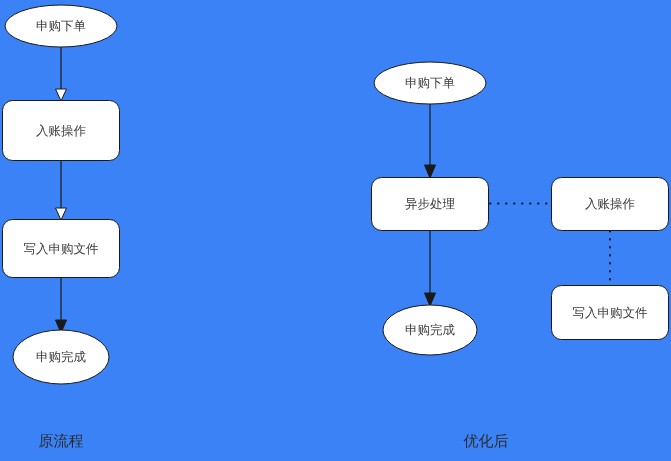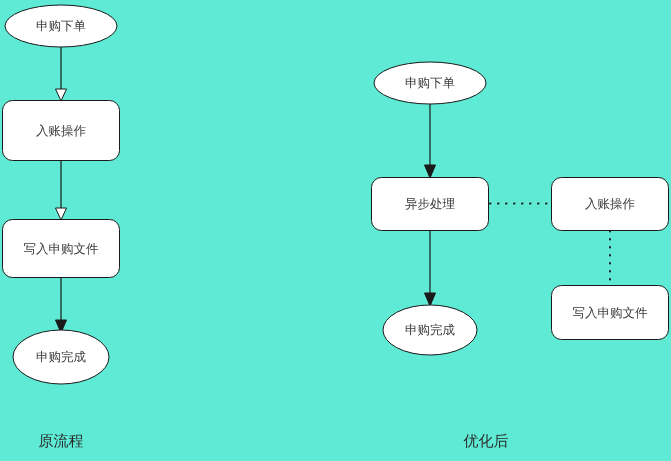--- a/index.html
+++ b/index.html
@@ -7,21 +7,21 @@
     padding: 0;
     background: #ffffff;
   }
   body {
     font-family: "DejaVu Sans", "Liberation Sans", sans-serif;
   }
   #canvas {
     position: relative;
     width: 671px;
     height: 461px;
-    background: #5eead4;
+    background: #3b82f6;
     overflow: hidden;
   }
   #diagram-svg {
     position: absolute;
     left: 0;
     top: 0;
     width: 671px;
     height: 461px;
   }
   .node-shape {

